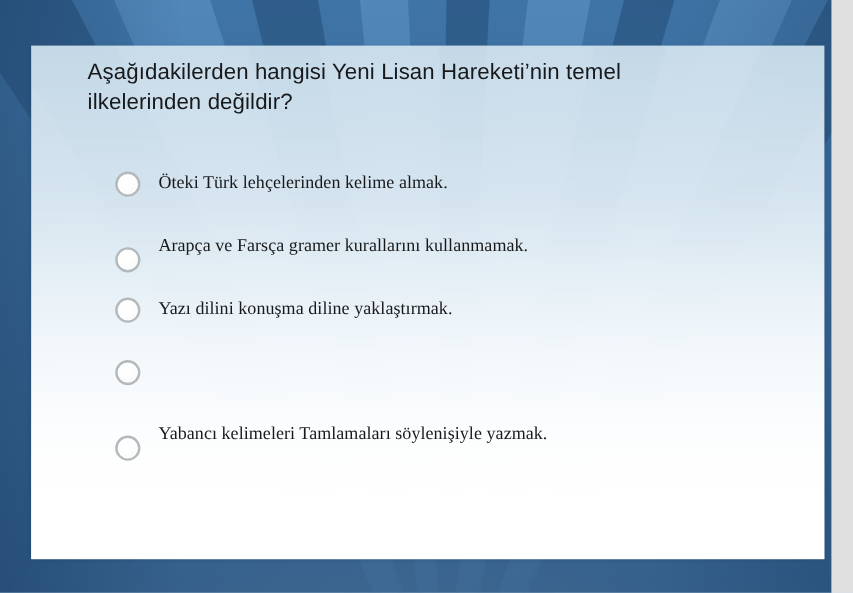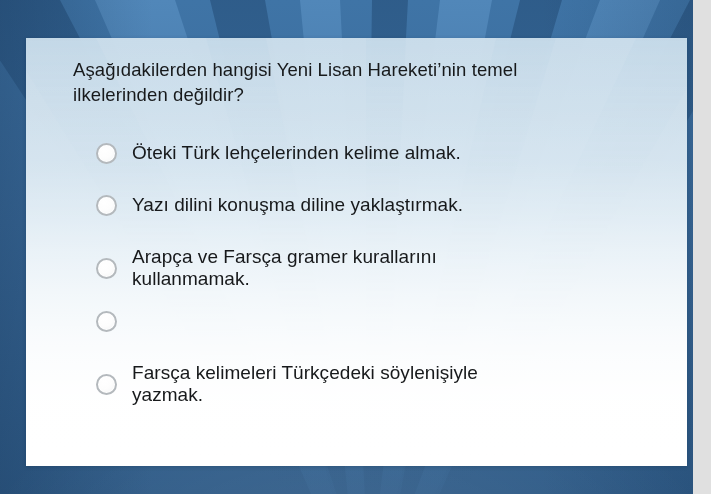--- a/index.html
+++ b/index.html
@@ -105,21 +105,21 @@
   }
   #card-content {
     position: relative;
     z-index: 3;
   }
 
   
   #question-stem {
     position: absolute;
     left: 47px;
-    top: 19px;
+    top: 9px;
     width: 540px;
     font-size: 18.5px;
     line-height: 25px;
     color: #17191b;
     letter-spacing: 0.1px;
   }
 
   
   #options-list {
     position: absolute;
@@ -143,26 +143,27 @@
     height: 21px;
     margin-top: 1px;
     border-radius: 50%;
     border: 2px solid #b4b9bd;
     background: radial-gradient(circle at 38% 34%, #ffffff 0%, #fdfdfd 48%, #f2f3f4 100%);
     box-shadow: inset 0 0 0 1px rgba(255,255,255,0.85);
     box-sizing: border-box;
   }
   .option-label {
     margin-left: 15px;
-    font-size: 19px;
+    font-size: 15px;
     line-height: 22px;
     color: #17191b;
     letter-spacing: 0.05px;
     padding-top: 0px;
     max-width: 470px;
+    font-family: Liberation Serif, serif;
   }
   .option-row.two-line .option-label {
     line-height: 22px;
   }
   .option-row.two-line .radio-button {
     margin-top: 12px;
   }
 </style>
 </head>
 <body>
@@ -220,35 +221,35 @@
 
       <div id="question-stem">Aşağıdakilerden hangisi Yeni Lisan Hareketi’nin temel ilkelerinden değildir?</div>
 
       <div id="options-list">
 
         <div class="option-row">
           <div class="radio-button"></div>
           <div class="option-label">Öteki Türk lehçelerinden kelime almak.</div>
         </div>
 
+        <div class="option-row two-line">
+          <div class="radio-button"></div>
+          <div class="option-label" style="max-width:345px;">Arapça ve Farsça gramer kurallarını kullanmamak.</div>
+        </div>
+
         <div class="option-row">
           <div class="radio-button"></div>
           <div class="option-label">Yazı dilini konuşma diline yaklaştırmak.</div>
         </div>
 
+        <div class="option-row">
+          <div class="radio-button"></div>
+        </div>
+
         <div class="option-row two-line">
           <div class="radio-button"></div>
-          <div class="option-label" style="max-width:345px;">Arapça ve Farsça gramer kurallarını kullanmamak.</div>
-        </div>
-
-        <div class="option-row">
-          <div class="radio-button"></div>
-        </div>
-
-        <div class="option-row two-line">
-          <div class="radio-button"></div>
-          <div class="option-label" style="max-width:400px;">Farsça kelimeleri Türkçedeki söylenişiyle yazmak.</div>
+          <div class="option-label" style="max-width:400px;">Yabancı kelimeleri Tamlamaları söylenişiyle yazmak.</div>
         </div>
 
       </div>
     </div>
   </div>
 </div>
 
 </body></html>

